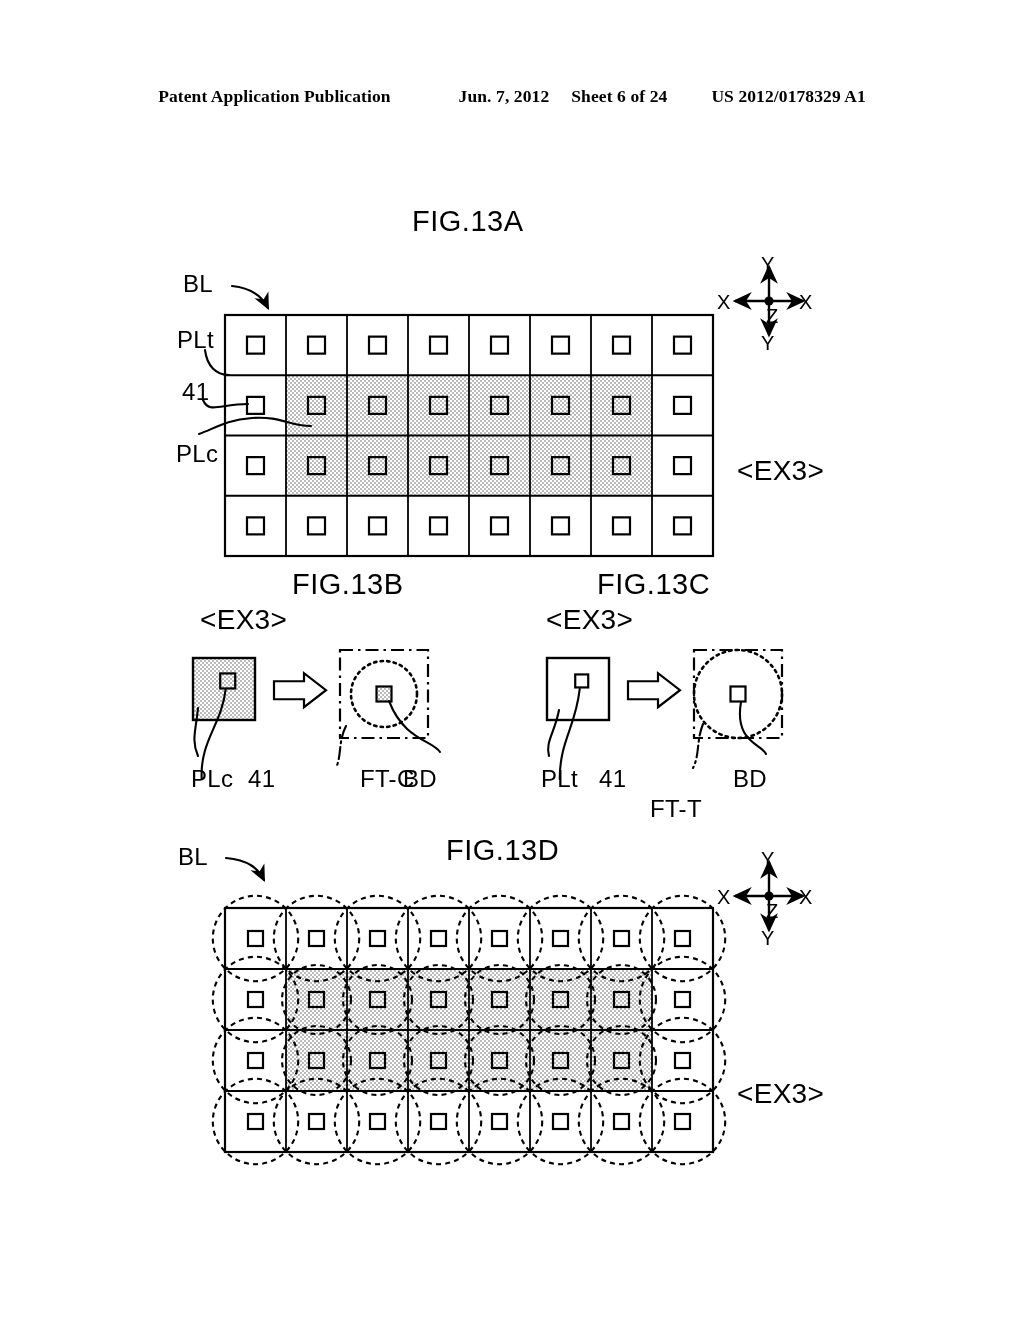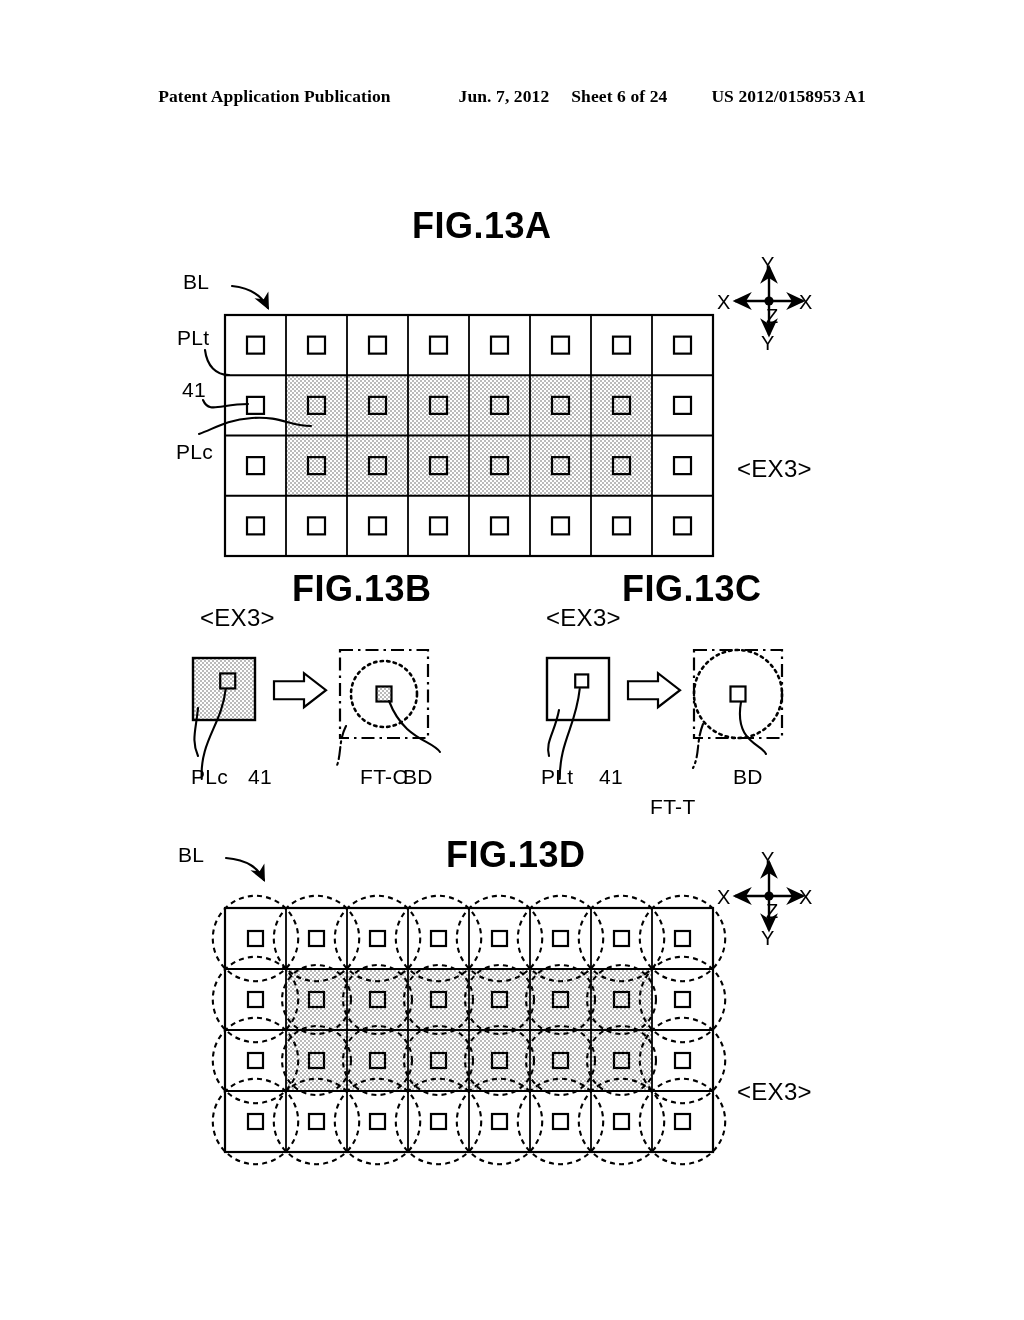--- a/index.html
+++ b/index.html
@@ -18,44 +18,44 @@
     display:flex;justify-content:center;align-items:baseline;
     white-space:nowrap;letter-spacing:.1px;
   }
   .hdr .h-pub{}
   .hdr .h-date{margin-left:68px;}
   .hdr .h-sheet{margin-left:22px;}
   .hdr .h-num{margin-left:44px;}
 
   
   .fig-title{
-    position:absolute;font-size:36px;font-weight:700;
+    position:absolute;font-size:29px;font-weight:400;
     letter-spacing:.5px;white-space:nowrap;
   }
   .ex3{
+    position:absolute;font-size:28px;white-space:nowrap;letter-spacing:.3px;
+  }
+  .lbl{
     position:absolute;font-size:24px;white-space:nowrap;letter-spacing:.3px;
-  }
-  .lbl{
-    position:absolute;font-size:21px;white-space:nowrap;letter-spacing:.3px;
   }
 
   
   svg{position:absolute;overflow:visible;}
   .no-evt{pointer-events:none;}
 </style>
 </head>
 <body>
 
 <div class="page">
 
   <div class="hdr">
     <span class="h-pub">Patent Application Publication</span>
     <span class="h-date">Jun. 7, 2012</span>
     <span class="h-sheet">Sheet 6 of 24</span>
-    <span class="h-num">US 2012/0158953 A1</span>
+    <span class="h-num">US 2012/0178329 A1</span>
   </div>
 
   <div class="fig-title" style="left:412px;top:205px;">FIG.13A</div>
   <div class="ex3" style="left:737px;top:455px;">&lt;EX3&gt;</div>
 
   <div class="lbl" style="left:183px;top:270px;">BL</div>
   <div class="lbl" style="left:177px;top:326px;">PLt</div>
   <div class="lbl" style="left:182px;top:378px;">41</div>
   <div class="lbl" style="left:176px;top:440px;">PLc</div>
 
@@ -145,21 +145,21 @@
       </g>
     </svg>
 
   <div class="fig-title" style="left:252px;top:568px;margin-left:40px;">FIG.13B</div>
   <div class="ex3" style="left:200px;top:604px;">&lt;EX3&gt;</div>
   <div class="lbl" style="left:191px;top:765px;">PLc</div>
   <div class="lbl" style="left:248px;top:765px;">41</div>
   <div class="lbl" style="left:316px;top:765px;margin-left:44px;">FT-C</div>
   <div class="lbl" style="left:403px;top:765px;">BD</div>
 
-  <div class="fig-title" style="left:622px;top:568px;">FIG.13C</div>
+  <div class="fig-title" style="left:597px;top:568px;">FIG.13C</div>
   <div class="ex3" style="left:546px;top:604px;">&lt;EX3&gt;</div>
   <div class="lbl" style="left:541px;top:765px;">PLt</div>
   <div class="lbl" style="left:599px;top:765px;">41</div>
   <div class="lbl" style="left:650px;top:795px;">FT-T</div>
   <div class="lbl" style="left:733px;top:765px;">BD</div>
 
   <svg id="svg-bc" class="no-evt" style="left:0;top:0;" width="1024" height="1320">
       <defs>
         <pattern id="b-stipple" width="4" height="4" patternUnits="userSpaceOnUse">
           <rect width="4" height="4" fill="#ffffff"></rect>

